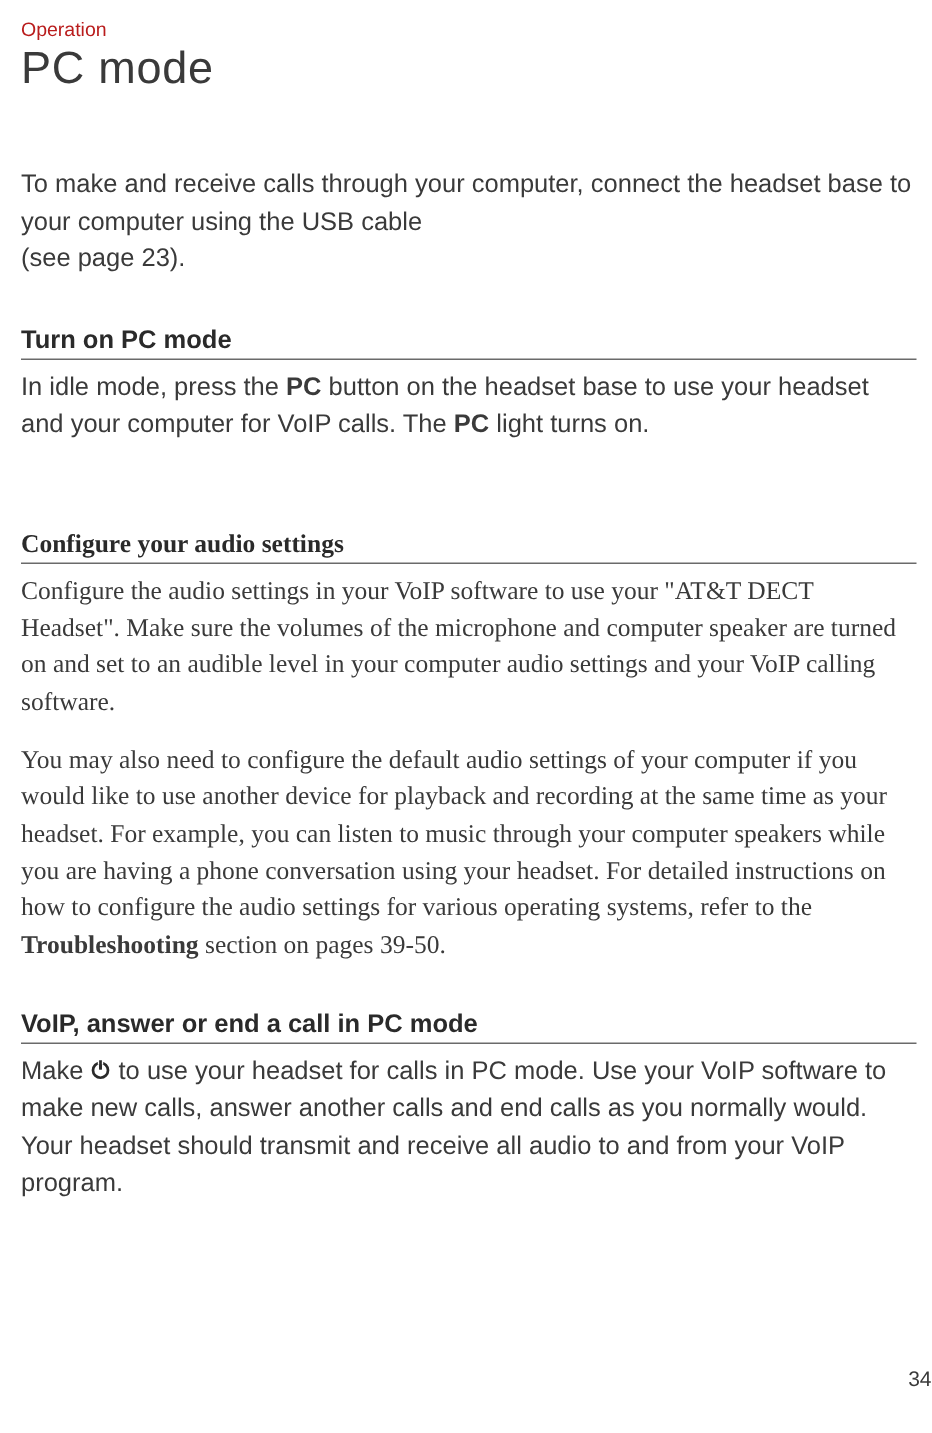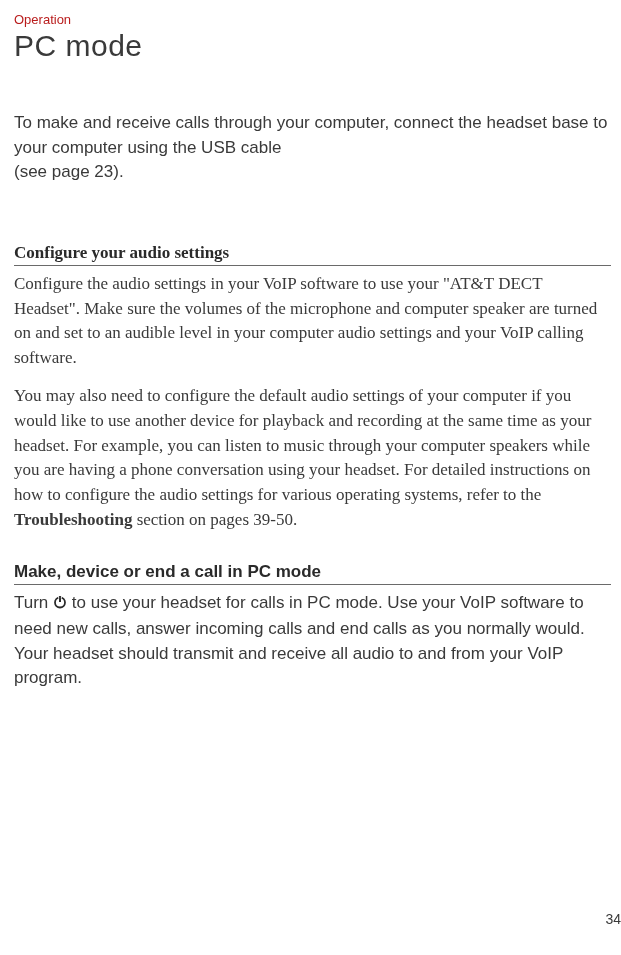--- a/index.html
+++ b/index.html
@@ -73,35 +73,39 @@
 </head>
 <body>
 
 <div class="header-small">Operation</div>
 <div class="title">PC mode</div>
 
 <div class="intro" style="white-space: pre-line; margin-top: 48px;">To make and receive calls through your computer, connect the headset base to your computer using the USB cable 
 (see page 23).</div>
 
 <div class="section1">
+  <div class="section-heading">Turn on PC mode</div>
+  <div class="body-text">
+    <span>In idle mode, press the </span><span class="bold">PC</span><span> button on the headset base to use your headset and your computer for VoIP calls. The </span><span class="bold">PC</span><span> light turns on.</span>
+  </div>
 </div>
 
 <div class="section2">
   <div class="section-heading">Configure your audio settings</div>
   <div class="body-text">Configure the audio settings in your VoIP software to use your "AT&amp;T DECT Headset". Make sure the volumes of the microphone and computer speaker are turned on and set to an audible level in your computer audio settings and your VoIP calling software.</div>
   <div class="body-text last-in-section">
     <span>You may also need to configure the default audio settings of your computer if you would like to use another device for playback and recording at the same time as your headset. For example, you can listen to music through your computer speakers while you are having a phone conversation using your headset. For detailed instructions on how to configure the audio settings for various operating systems, refer to the </span><span class="bold">Troubleshooting</span><span> section on pages 39-50.</span>
   </div>
 </div>
 
 <div>
-  <div class="section-heading">Make, device or end a call in PC mode</div>
+  <div class="section-heading">VoIP, answer or end a call in PC mode</div>
   <div class="body-text">
-    <span>Turn </span><span class="power-icon"><svg width="14" height="14" viewBox="0 0 14 14">
+    <span>Make </span><span class="power-icon"><svg width="14" height="14" viewBox="0 0 14 14">
           <circle cx="7" cy="7.5" r="5" fill="none" stroke="#2a2a2a" stroke-width="1.8"></circle>
           <line x1="7" y1="1" x2="7" y2="7" stroke="#2a2a2a" stroke-width="1.8"></line>
           <rect x="5.2" y="1.5" width="3.6" height="2.2" fill="#ffffff"></rect>
           <line x1="7" y1="1" x2="7" y2="7" stroke="#2a2a2a" stroke-width="1.8"></line>
-        </svg></span><span> to use your headset for calls in PC mode. Use your VoIP software to need new calls, answer incoming calls and end calls as you normally would. Your headset should transmit and receive all audio to and from your VoIP program.</span>
+        </svg></span><span> to use your headset for calls in PC mode. Use your VoIP software to make new calls, answer another calls and end calls as you normally would. Your headset should transmit and receive all audio to and from your VoIP program.</span>
   </div>
 </div>
 
 <div class="page-number">34</div>
 
 </body></html>

